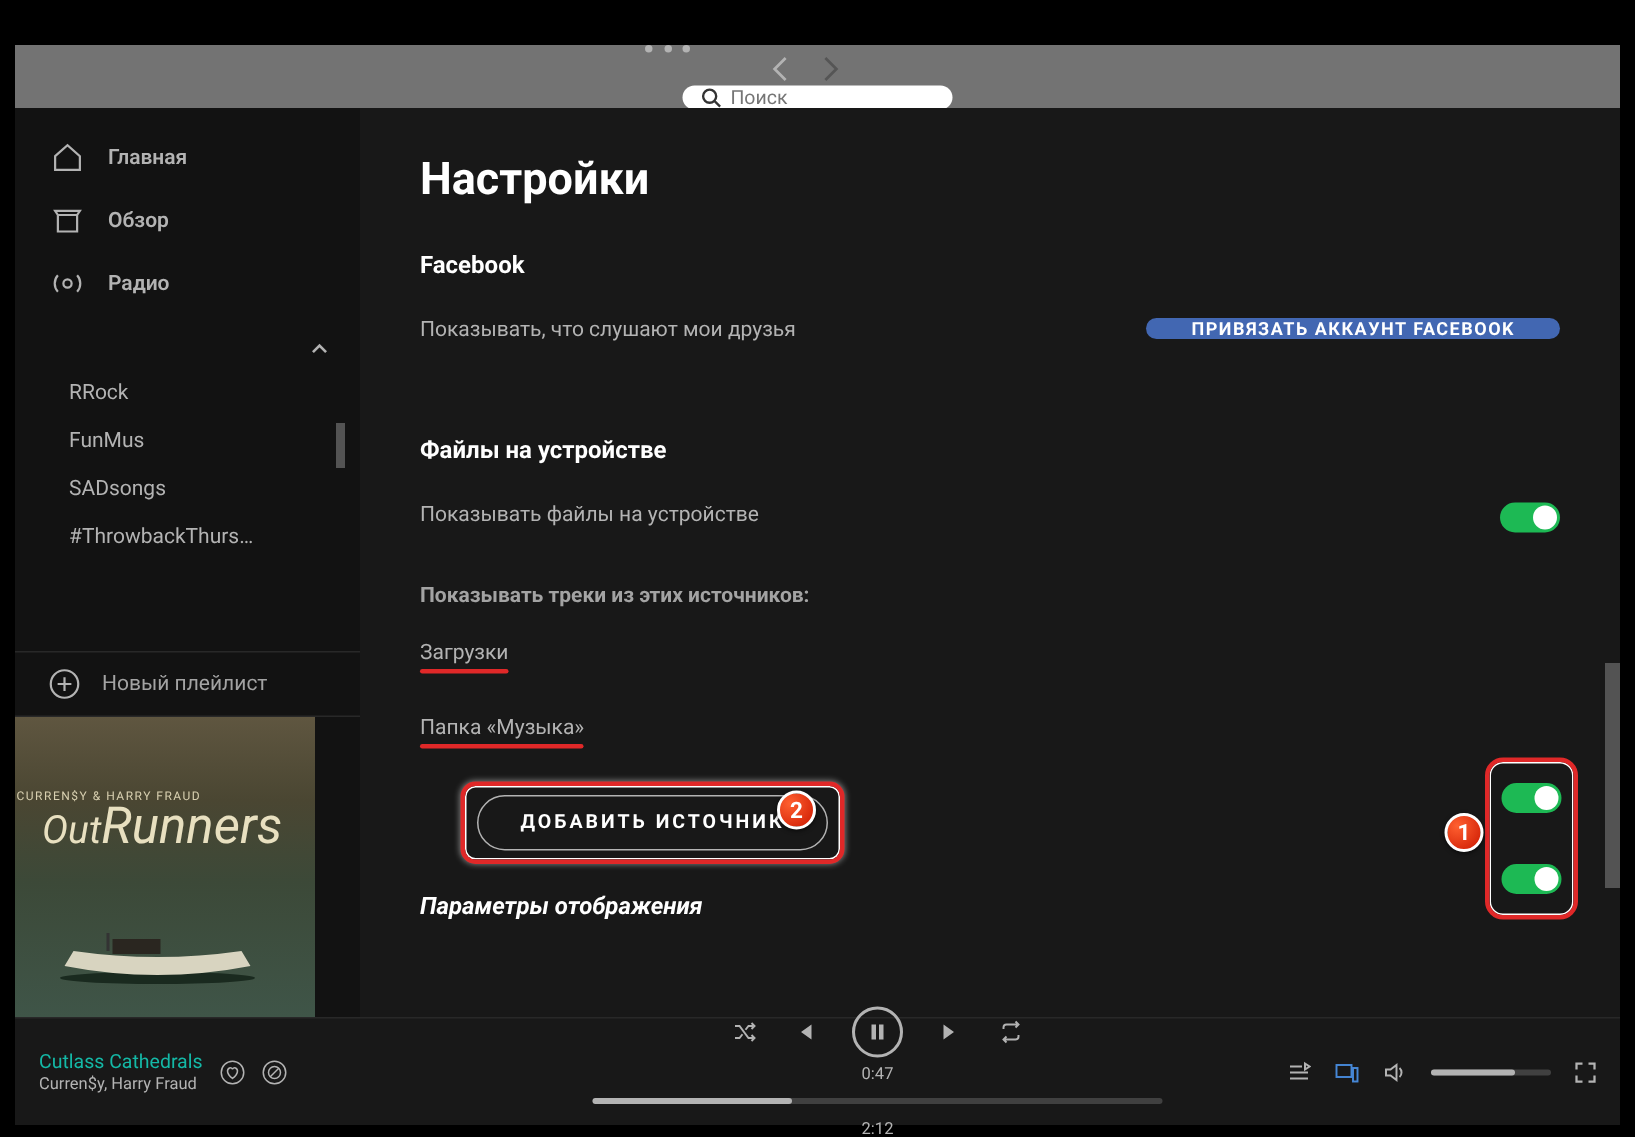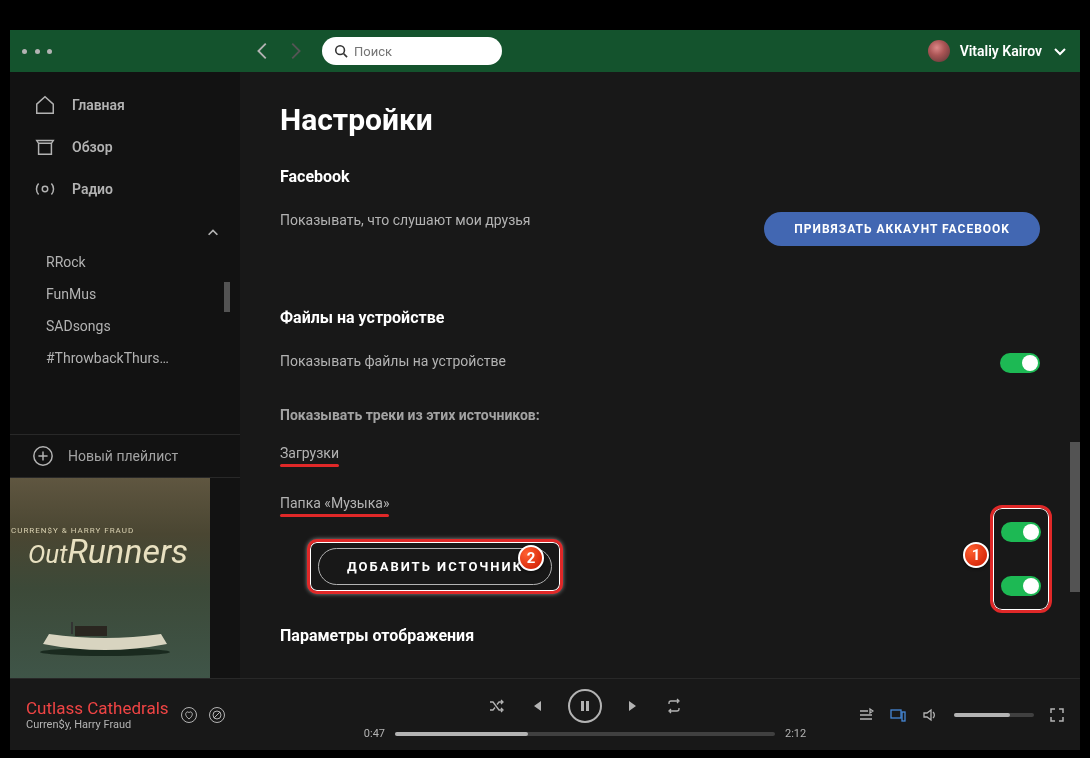--- a/index.html
+++ b/index.html
@@ -1,18 +1,18 @@
 <!DOCTYPE html>
 <html><head>
 <meta charset="utf-8">
 <style>
 * { margin: 0; padding: 0; box-sizing: border-box; font-family: -apple-system, BlinkMacSystemFont, "Segoe UI", Roboto, Arial, sans-serif; }
 body { background: #000; color: #b3b3b3; width: 1090px; height: 758px; overflow: hidden; position: relative; }
 .app-window { position: absolute; top: 30px; left: 10px; width: 1070px; height: 720px; background: #121212; display: flex; flex-direction: column; }
-.topbar { height: 42px; display: flex; align-items: center; padding: 0 12px; background: #14532d; position: relative; }
+.topbar { height: 42px; display: flex; align-items: center; padding: 0 12px; background: #737373; position: relative; flex-direction: column; }
 .mainmenu { width: 30px; display: flex; justify-content: space-between; margin-right: 200px; cursor: pointer; }
 .mainmenu span { width: 5px; height: 5px; background: #b3b3b3; border-radius: 50%; }
 .nav-arrows { display: flex; gap: 10px; margin-right: 16px; }
 .nav-arrows svg { width: 22px; height: 22px; }
 .search-box { display: flex; align-items: center; background: #fff; border-radius: 20px; height: 28px; width: 180px; padding: 0 12px; }
 .search-box svg { width: 16px; height: 16px; margin-right: 6px; }
 .search-box input { border: none; outline: none; background: transparent; font-size: 13px; color: #333; width: 100%; }
 .user-area { margin-left: auto; display: flex; align-items: center; gap: 10px; color: #fff; font-size: 14px; font-weight: 600; }
 .user-avatar { width: 22px; height: 22px; border-radius: 50%; background: radial-gradient(circle at 40% 35%, #d88 0%, #a55 40%, #533 100%); display: inline-block; }
 .window-ctrls { position: absolute; top: 35px; right: 25px; display: flex; gap: 22px; align-items: center; }
@@ -29,41 +29,41 @@
 .new-playlist { display: flex; align-items: center; gap: 14px; padding: 10px 22px; font-size: 14px; color: #a3a3a3; cursor: pointer; border-top: 1px solid #282828; border-bottom: 1px solid #282828; }
 .album-art { width: 200px; height: 200px; background: linear-gradient(180deg, #5f5640 0%, #4a4632 28%, #3c4938 55%, #3f5548 100%); position: relative; margin-top: auto; }
 .album-art .banner { position:absolute; top:48px; left:1px; font-size:8px; color:#d8d0b0; letter-spacing:1px; }
 .album-art .title-script { position:absolute; top:60px; left:18px; font-family:"Brush Script MT",cursive; font-size:34px; color:#e8e0c0; line-height:0.8; font-style:italic; }
 .album-art .title-script .out { font-size:26px; }
 .album-art .boat { position:absolute; bottom:22px; left:25px; width:140px; height:40px; }
 .content { flex: 1; background: #181818; overflow-y: auto; padding: 10px 40px 30px 40px; position: relative; }
 .content h1 { color: #fff; font-size: 30px; font-weight: 700; margin: 20px 0 30px; }
 .section-title { color: #fff; font-size: 16px; font-weight: 700; margin: 20px 0 16px; }
 .setting-row { display: flex; align-items: flex-start; justify-content: space-between; padding: 10px 0; font-size: 14px; color: #b3b3b3; }
-.fb-btn { background: #4267B2; color: #fff; border: none; border-radius: 22px; padding: 10px 30px; font-size: 12px; font-weight: 700; letter-spacing: 1px; cursor: pointer; }
+.fb-btn { background: #4267B2; color: #fff; border: none; border-radius: 22px; padding: 0 30px; font-size: 12px; font-weight: 700; letter-spacing: 1px; cursor: pointer; }
 .subhdr { color: #a3a3a3; font-size: 14px; font-weight: 700; margin: 24px 0 12px; }
 .toggle { width: 40px; height: 20px; background: #1db954; border-radius: 12px; position: relative; cursor: pointer; }
 .toggle::after { content: ""; position: absolute; width: 16px; height: 16px; background: #fff; border-radius: 50%; top: 2px; right: 2px; }
 .source-row { display: flex; align-items: center; justify-content: space-between; padding: 10px 0; font-size: 14px; color: #b3b3b3; position: relative; }
 .source-label { position: relative; display: inline-block; }
 .underline-red::after { content: ""; position: absolute; left: 0; bottom: -6px; width: 100%; height: 3px; background: #e02828; border-radius: 2px; }
 .add-source-btn { background: transparent; border: 1px solid #b3b3b3; color: #fff; border-radius: 24px; padding: 10px 28px; font-size: 13px; font-weight: 700; letter-spacing: 2px; cursor: pointer; }
 .highlight-box { border: 3px solid #e02828; border-radius: 10px; padding: 6px 8px; display: inline-flex; position: relative; box-shadow: 0 0 0 1px #fff inset, 0 0 4px rgba(255,255,255,0.5); background: #181818; }
 .callout { position: absolute; width: 26px; height: 26px; border-radius: 50%; background: radial-gradient(circle at 30% 30%, #ff6030, #cc1800); border: 2px solid #fff; color: #fff; font-weight: 700; font-size: 15px; display: flex; align-items: center; justify-content: center; box-shadow: 0 1px 3px rgba(0,0,0,0.6); }
 .sources-highlight { position: absolute; right: 28px; top: 433px; border: 3px solid #e02828; border-radius: 12px; padding: 8px 8px; box-shadow: 0 0 0 1px #fff inset; }
 .sources-highlight .toggle { margin: 6px 0; }
 .player-bar { height: 72px; background: #181818; border-top: 1px solid #282828; display: flex; align-items: center; padding: 0 16px; position: relative; }
 .np-left { display: flex; align-items: center; gap: 12px; width: 300px; }
-.np-title { color: #ef4444; font-size: 17px; }
+.np-title { color: #14b8a6; font-size: 13px; }
 .np-artist { color: #b3b3b3; font-size: 11px; }
 .np-ico { width: 16px; height: 16px; border: 1px solid #b3b3b3; border-radius: 50%; display: inline-flex; align-items: center; justify-content: center; font-size: 10px; color:#b3b3b3; cursor:pointer; }
 .np-center { flex: 1; display: flex; flex-direction: column; align-items: center; gap: 4px; }
 .pc-row { display: flex; align-items: center; gap: 24px; }
 .play-btn { width: 34px; height: 34px; border: 2px solid #b3b3b3; border-radius: 50%; display: flex; align-items: center; justify-content: center; cursor: pointer; }
-.progress-row { display: flex; align-items: center; gap: 10px; font-size: 11px; color: #b3b3b3; }
+.progress-row { display: flex; align-items: center; gap: 10px; font-size: 11px; color: #b3b3b3; flex-direction: column; }
 .progress-track { width: 380px; height: 4px; background: #404040; border-radius: 2px; position: relative; }
 .progress-fill { position: absolute; left: 0; top: 0; height: 100%; background: #b3b3b3; border-radius: 2px; width: 35%; }
 .np-right { width: 220px; display: flex; align-items: center; justify-content: flex-end; gap: 16px; }
 .vol-track { width: 80px; height: 4px; background: #404040; border-radius: 2px; position: relative; }
 .vol-fill { position: absolute; left: 0; top: 0; height: 100%; background: #b3b3b3; width: 70%; border-radius: 2px; }
 .scrollbar-rt { position: absolute; right: 0; top: 370px; width: 10px; height: 150px; background: #535353; border-radius: 0; }
 svg { fill: currentColor; }
 </style>
 </head>
 <body>
@@ -196,21 +196,21 @@
         <span class="source-label underline-red">Папка «Музыка»</span>
       </div>
 
       <div style="margin-top:18px; position:relative; display:inline-block;padding-left:27px;">
         <span class="highlight-box">
           <button class="add-source-btn">ДОБАВИТЬ ИСТОЧНИК</button>
         </span>
         <span class="callout" style="left:238px; top:6px;">2</span>
       </div>
 
-      <div class="section-title" style="margin-top:32px;">Параметры отображения</div>
+      <div class="section-title" style="margin-top:18px;font-style:italic;">Параметры отображения</div>
 
       <div class="sources-highlight">
         <div class="toggle"></div>
         <div style="height:22px;"></div>
         <div class="toggle"></div>
         <span class="callout" style="left:-30px; top:34px;">1</span>
       </div>
 
       <div class="scrollbar-rt"></div>
     </div>

